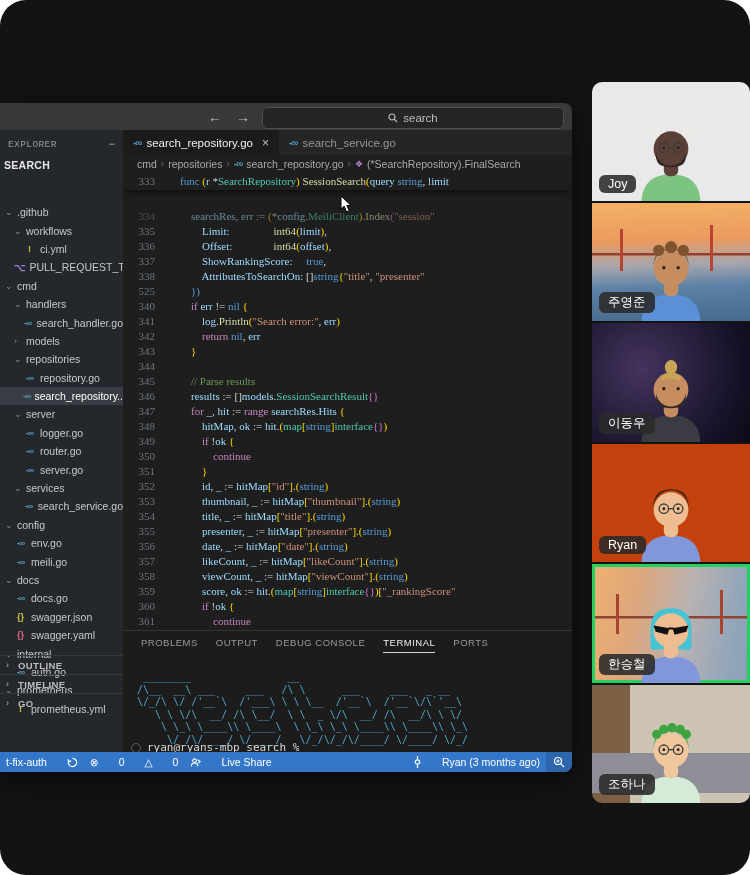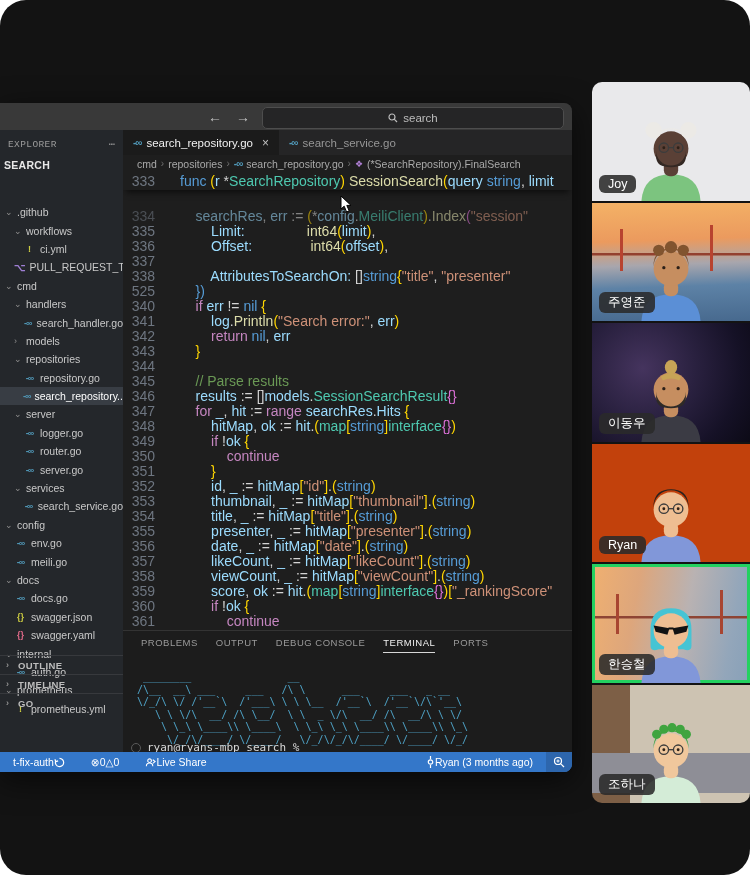--- a/index.html
+++ b/index.html
@@ -37,21 +37,21 @@
   .ficon.go{color:#519aba;letter-spacing:-1px;}
   .ficon.excl{color:#cbcb41;}
   .ficon.json{color:#cbcb41;}
   .ficon.yaml{color:#e26a8a;}
   .ficon.pr{color:#9f7fd4;font-size:10px;}
   .sb-bottom{position:absolute;left:0;right:0;}
   .sb-bsec{height:18px;border-top:1px solid #37393d;display:flex;align-items:center;gap:4px;padding-left:6px;
            color:#bdbdbd;font-size:9.5px;font-weight:bold;letter-spacing:.4px;}
   
   .editor{position:absolute;left:123px;top:69px;right:0;height:458px;background:#1e1e1e;overflow:hidden;
-          font-family:Liberation Sans, sans-serif;font-size:14px;}
+          font-family:Liberation Serif, serif;font-size:11px;}
   .cline{height:15px;line-height:15px;display:flex;white-space:pre;}
   .cline .num{width:32px;min-width:32px;text-align:right;color:#6e7681;padding-right:0;}
   .cline .code{padding-left:25px;}
   .sticky{position:absolute;left:0;right:0;top:0;height:18px;background:#1e1e1e;z-index:3;
           box-shadow:0 5px 7px -3px rgba(0,0,0,.65);}
   .sticky .cline{height:18px;line-height:18px;}
   .lines{position:absolute;left:0;right:0;top:18px;margin-top:19px;}
   .dim{opacity:.55;}
   .ck{color:#C586C0;}.ckb{color:#569CD6;}.ct{color:#4EC9B0;}.cf{color:#DCDCAA;}
   .cv{color:#9CDCFE;}.cs{color:#CE9178;}.cc{color:#6A9955;}.cp{color:#d4d4d4;}
@@ -62,21 +62,21 @@
   .ptab{padding-bottom:4px;}
   .ptab.active{color:#f0f0f0;border-bottom:1.5px solid #d7d7d7;}
   .term-art{position:absolute;left:14px;top:30px;color:#4fa3c7;font-family:"DejaVu Sans Mono",monospace;
             font-size:10px;line-height:12.5px;white-space:pre;}
   .term-prompt{position:absolute;left:8px;top:110px;display:flex;align-items:center;gap:6px;
                font-family:"DejaVu Sans Mono",monospace;font-size:11px;color:#d8d8d8;}
   .prompt-dot{width:8px;height:8px;border:1.5px solid #5a5a5a;border-radius:50%;}
   
   .statusbar{position:absolute;left:0;right:0;bottom:0;height:20px;background:#3477c9;display:flex;align-items:center;
              color:#ffffff;font-size:10.5px;}
-  .sb-item{display:flex;align-items:center;gap:0;padding:0 13px;height:100%;}
+  .sb-item{display:flex;align-items:center;gap:20px;padding:0 6px;height:100%;}
   .sb-right{margin-left:auto;display:flex;align-items:center;height:100%;}
   .sb-zoom{width:26px;height:100%;background:#2d66ad;display:flex;align-items:center;justify-content:center;}
   
   .mouse{position:absolute;left:340px;top:196px;z-index:50;}
   
   .call{position:absolute;left:592px;top:82px;width:158px;height:721px;display:flex;flex-direction:column;gap:2px;
         border-radius:10px;overflow:hidden;}
   .tile{position:relative;flex:1;overflow:hidden;}
   .tile.active{outline:3px solid #23d160;outline-offset:-3px;}
   .vname{position:absolute;left:7px;bottom:8px;background:rgba(42,42,42,.88);color:#fff;font-size:12.5px;
@@ -280,21 +280,21 @@
     </div>
 
     <div class="editor">
       <div class="sticky">
           <div class="cline"><span class="num">333</span><span class="code"><span class="ckb">func </span><span class="cg">(</span><span class="cv">r </span><span class="cp">*</span><span class="ct">SearchRepository</span><span class="cg">) </span><span class="cf">SessionSearch</span><span class="cg">(</span><span class="cv">query </span><span class="ckb">string</span><span class="cp">, </span><span class="cv">limit</span></span></div>
         </div>
       <div class="lines">
           <div class="cline dim"><span class="num">334</span><span class="code"><span class="cv">    searchRes</span><span class="cp">, </span><span class="cv">err </span><span class="cp">:= </span><span class="cg">(</span><span class="cp">*</span><span class="cv">config</span><span class="cp">.</span><span class="ct">MeiliClient</span><span class="cg">)</span><span class="cp">.</span><span class="cf">Index</span><span class="cm">(</span><span class="cs">"session"</span></span></div>
           <div class="cline"><span class="num">335</span><span class="code"><span class="cv">        Limit:</span><span class="cp">                </span><span class="cf">int64</span><span class="cg">(</span><span class="cv">limit</span><span class="cg">)</span><span class="cp">,</span></span></div>
           <div class="cline"><span class="num">336</span><span class="code"><span class="cv">        Offset:</span><span class="cp">               </span><span class="cf">int64</span><span class="cg">(</span><span class="cv">offset</span><span class="cg">)</span><span class="cp">,</span></span></div>
-          <div class="cline"><span class="num">337</span></div>
+          <div class="cline"><span class="num">337</span><span class="code"><span class="cv">        ShowRankingScore:</span><span class="cp">     </span><span class="ckb">true</span><span class="cp">,</span></span></div>
           <div class="cline"><span class="num">338</span><span class="code"><span class="cv">        AttributesToSearchOn:</span><span class="cp"> []</span><span class="ckb">string</span><span class="cg">{</span><span class="cs">"title"</span><span class="cp">, </span><span class="cs">"presenter"</span></span></div>
           <div class="cline"><span class="num">525</span><span class="code"><span class="ckb">    })</span></span></div>
           <div class="cline"><span class="num">340</span><span class="code"><span class="ck">    if </span><span class="cv">err </span><span class="cp">!= </span><span class="ckb">nil </span><span class="cg">{</span></span></div>
           <div class="cline"><span class="num">341</span><span class="code"><span class="cv">        log</span><span class="cp">.</span><span class="cf">Println</span><span class="cg">(</span><span class="cs">"Search error:"</span><span class="cp">, </span><span class="cv">err</span><span class="cg">)</span></span></div>
           <div class="cline"><span class="num">342</span><span class="code"><span class="ck">        return </span><span class="ckb">nil</span><span class="cp">, </span><span class="cv">err</span></span></div>
           <div class="cline"><span class="num">343</span><span class="code"><span class="cg">    }</span></span></div>
           <div class="cline"><span class="num">344</span><span class="code"></span></div>
           <div class="cline"><span class="num">345</span><span class="code"><span class="cc">    // Parse results</span></span></div>
           <div class="cline"><span class="num">346</span><span class="code"><span class="cv">    results </span><span class="cp">:= []</span><span class="cv">models</span><span class="cp">.</span><span class="ct">SessionSearchResult</span><span class="cm">{}</span></span></div>
           <div class="cline"><span class="num">347</span><span class="code"><span class="ck">    for </span><span class="cv">_</span><span class="cp">, </span><span class="cv">hit </span><span class="cp">:= </span><span class="ck">range </span><span class="cv">searchRes</span><span class="cp">.</span><span class="cv">Hits </span><span class="cg">{</span></span></div>

